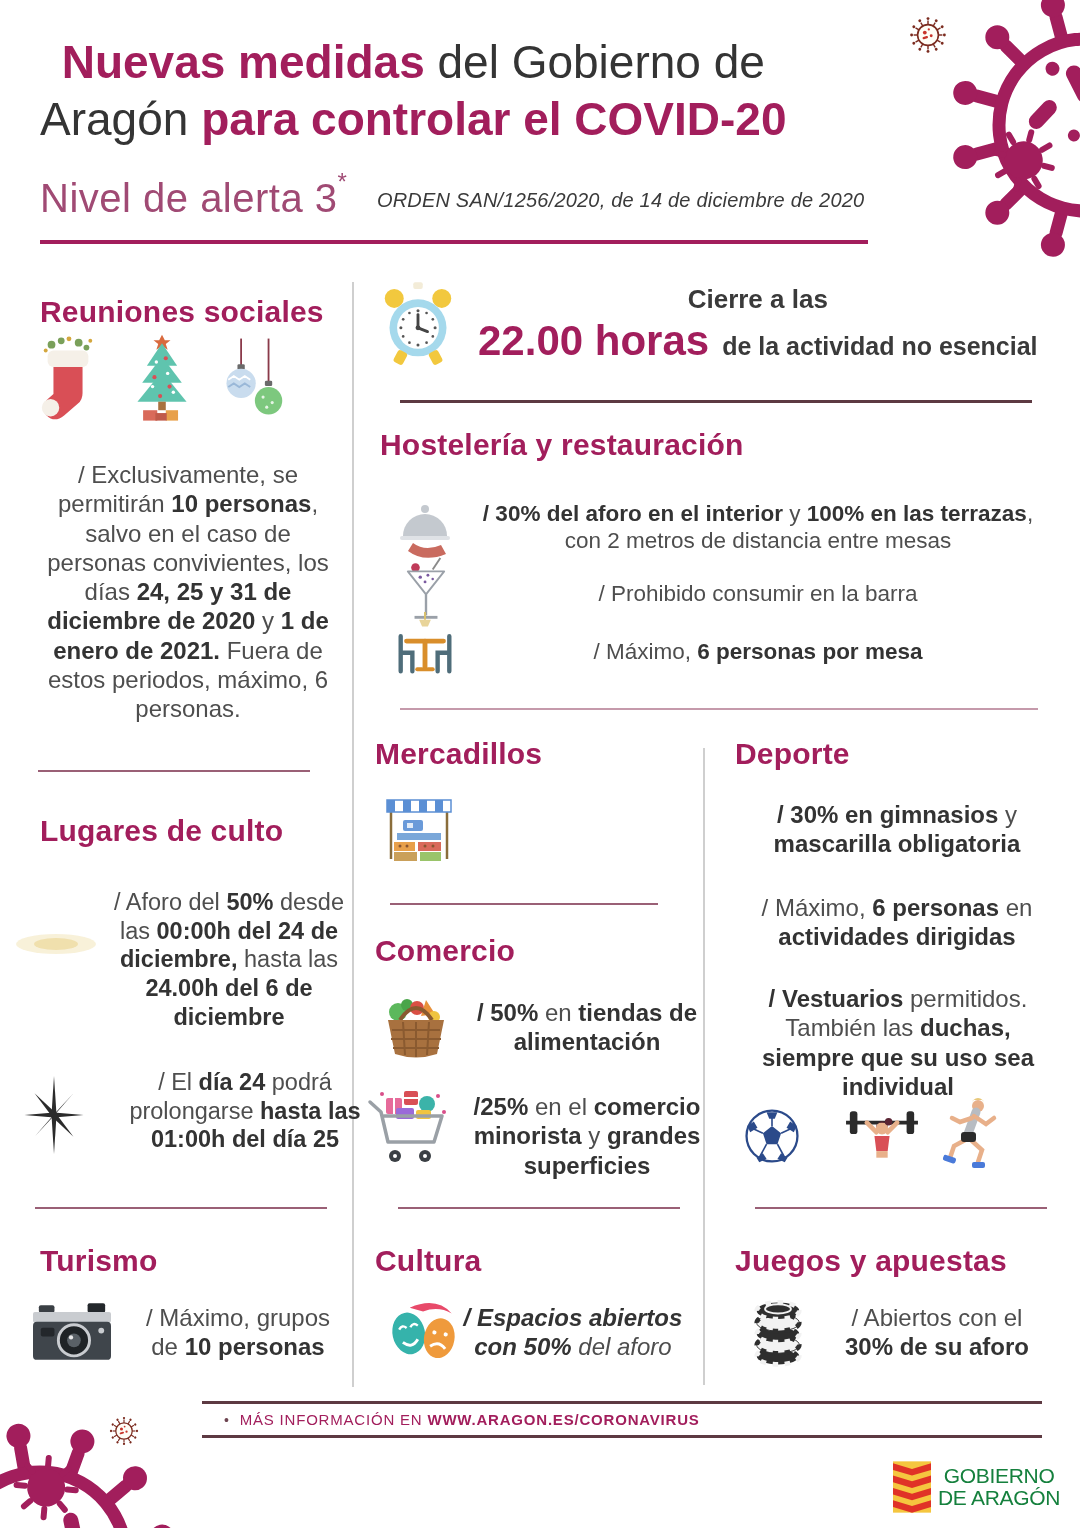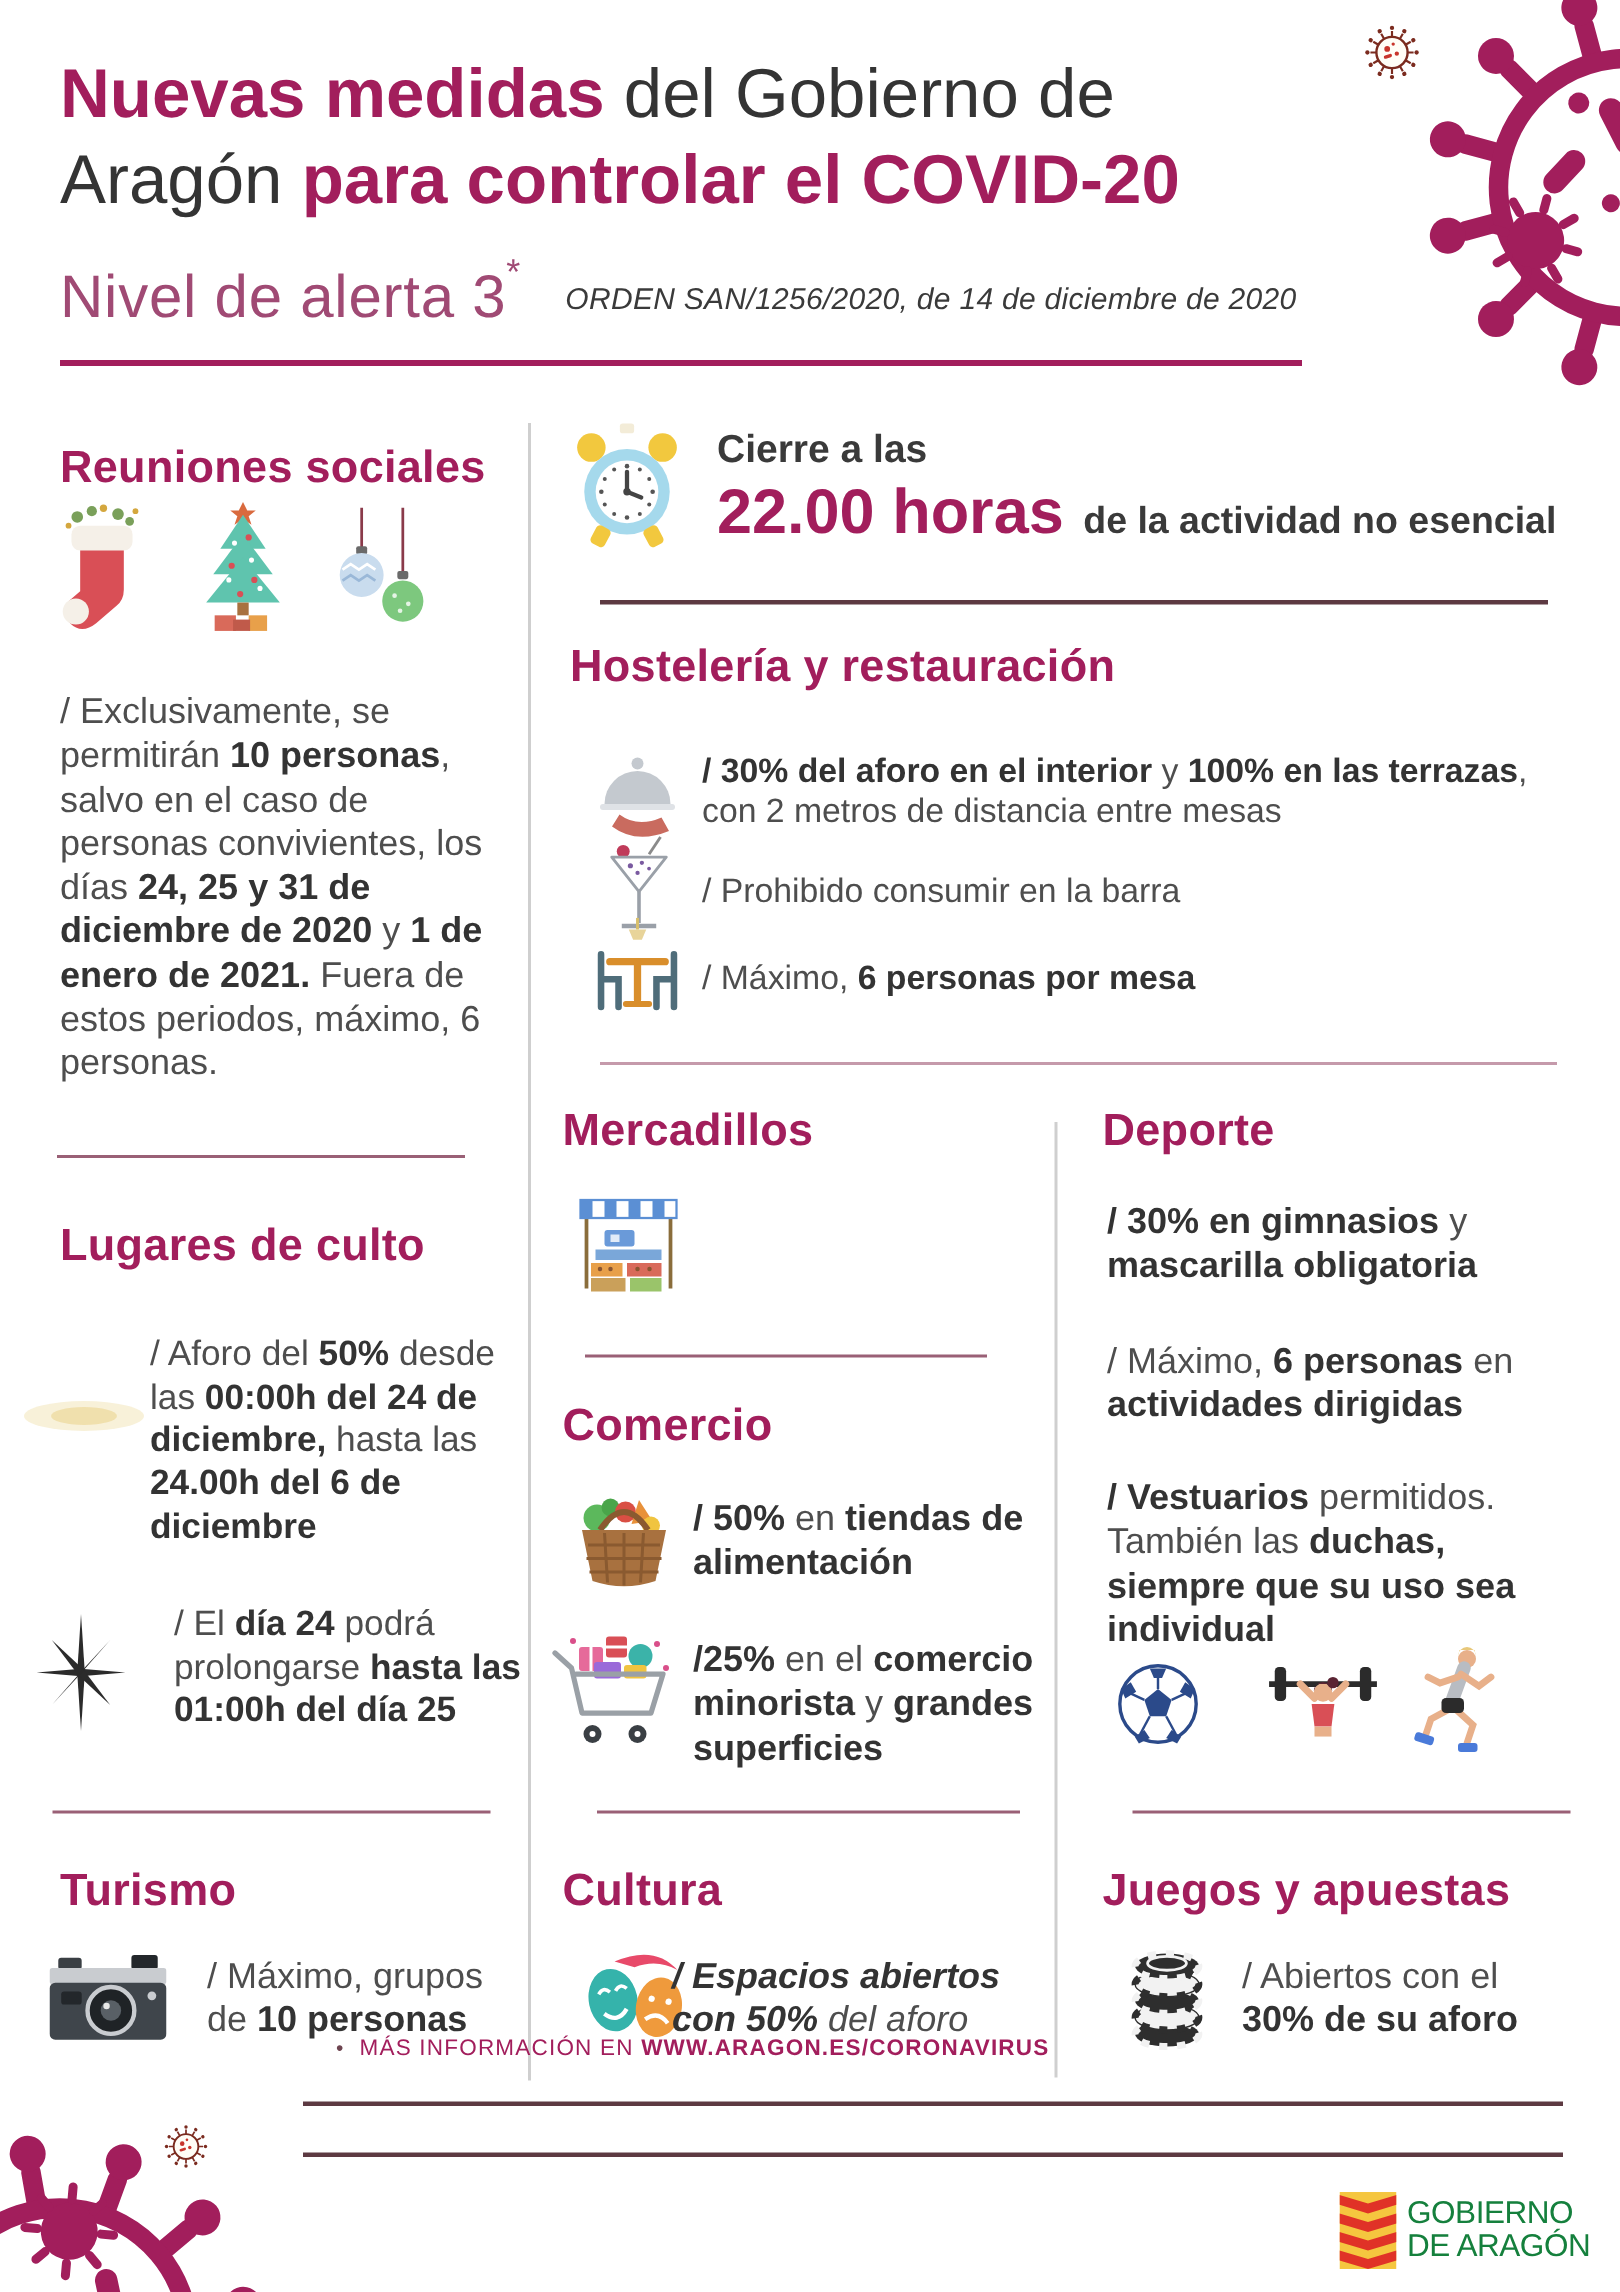--- a/index.html
+++ b/index.html
@@ -1,21 +1,21 @@
 <!DOCTYPE html>
 <html style="--accent: #a21e5c; --accent-soft: #a04a74; --ink: #343434; --body-text: #4e4e4e; --divider-gray: #cfcfcf; --divider-maroon: #9a6076; --divider-dark: #5d3a42;"><head>
 <meta charset="utf-8">
 <style>
   * { margin:0; padding:0; box-sizing:border-box; }
   html,body { background:#ffffff; }
   .page {
     position:relative; width:1080px; height:1528px; background:#fff;
     overflow:hidden; font-family:"Liberation Sans", sans-serif;
   }
-  .abs { position:absolute; }
+  .abs { position:absolute;text-align:center; }
 
   
   .main-title { font-size:46px; line-height:1.24; color:#343434; white-space:nowrap; }
   .main-title .bseg { font-weight:bold; }
   .main-title .aseg { color:var(--accent,#a21e5c); }
   .alert-row { display:flex; align-items:flex-end; gap:30px; }
   .alert-level { font-size:40px; color:var(--accent-soft,#a04a74); letter-spacing:0.5px; }
   .alert-ast { font-size:24px; vertical-align:22px; color:var(--accent-soft,#a04a74); }
   .order-ref { font-size:20px; font-style:italic; color:#3a3a3a; padding-bottom:9px; letter-spacing:0.2px; }
 
@@ -587,21 +587,21 @@
           <ellipse cx="28" cy="30" rx="23" ry="9" fill="none" stroke="#2e2e2e" stroke-width="5" stroke-dasharray="6 7"></ellipse>
         <ellipse cx="28" cy="17" rx="23" ry="9" fill="#2e2e2e"></ellipse>
           <ellipse cx="28" cy="17" rx="23" ry="9" fill="none" stroke="#f2f2f2" stroke-width="5" stroke-dasharray="6 7"></ellipse>
         <ellipse cx="28" cy="15" rx="14" ry="5" fill="none" stroke="#f2f2f2" stroke-width="2"></ellipse>
       </g>
     </svg>
   </div>
   <div class="abs body-text" style="left:828px; top:1303px; width:218px;"><span>/ Abiertos con el </span><span class="bseg">30% de su aforo</span></div>
 
   <div class="hr hr-dark" style="left:202px; top:1401px; width:840px;"></div>
-  <div class="abs footer-info" style="left:224px; top:1357px;">
+  <div class="abs footer-info" style="left:224px; top:1411px;">
     <span class="bullet">•</span><span>MÁS INFORMACIÓN EN </span><span class="url">WWW.ARAGON.ES/CORONAVIRUS</span>
   </div>
   <div class="hr hr-dark" style="left:202px; top:1435px; width:840px;"></div>
 
   <div class="icon" style="left:-110px; top:1408px; transform:rotate(230deg);">
     <svg viewBox="0 0 300 300" width="300" height="300">
         <use href="#big-virus"></use>
       </svg>
   </div>
   <div class="icon" style="left:105px; top:1412px;">

